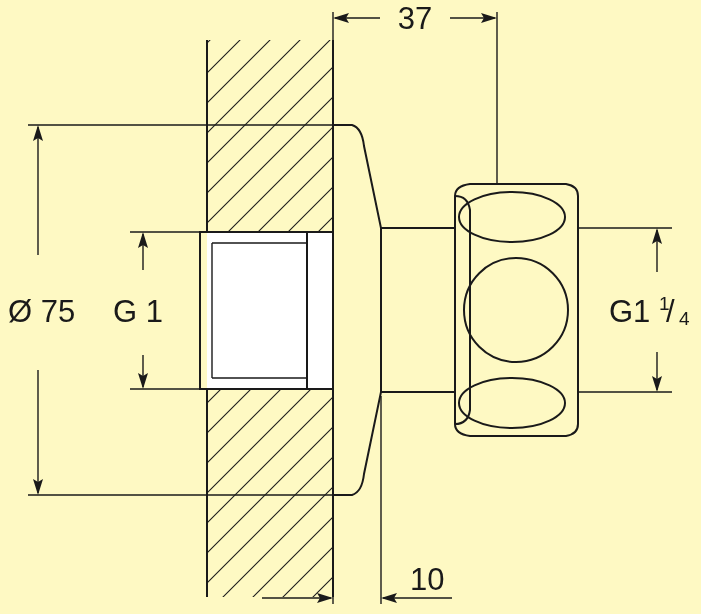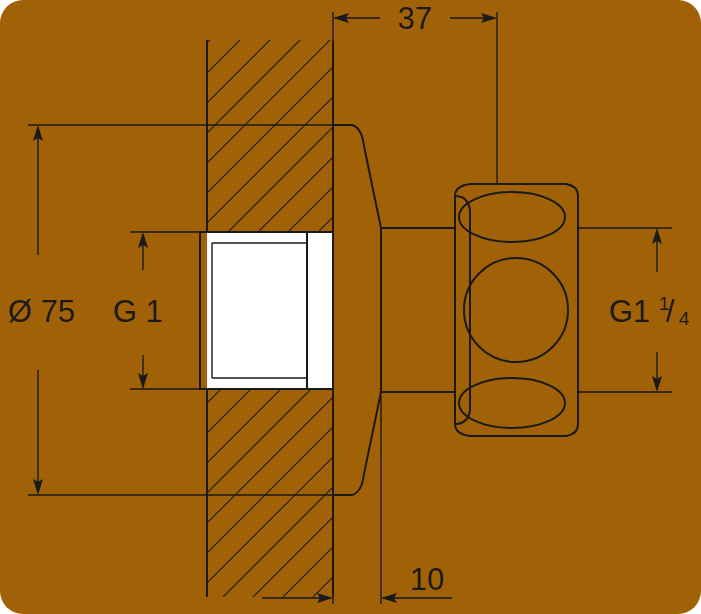--- a/index.html
+++ b/index.html
@@ -7,23 +7,22 @@
     padding: 0;
     background: #ffffff;
   }
   body {
     font-family: "Liberation Sans", sans-serif;
   }
   #drawing-root {
     position: relative;
     width: 701px;
     height: 614px;
-    background: #a16207;
+    background: #fef9c3;
     overflow: hidden;
-    border-radius: 23px;
   }
   svg.tech-drawing {
     display: block;
     width: 701px;
     height: 614px;
   }
   .dim-text {
     font-family: "Liberation Sans", sans-serif;
     font-size: 31px;
     fill: #1a1a1a;

